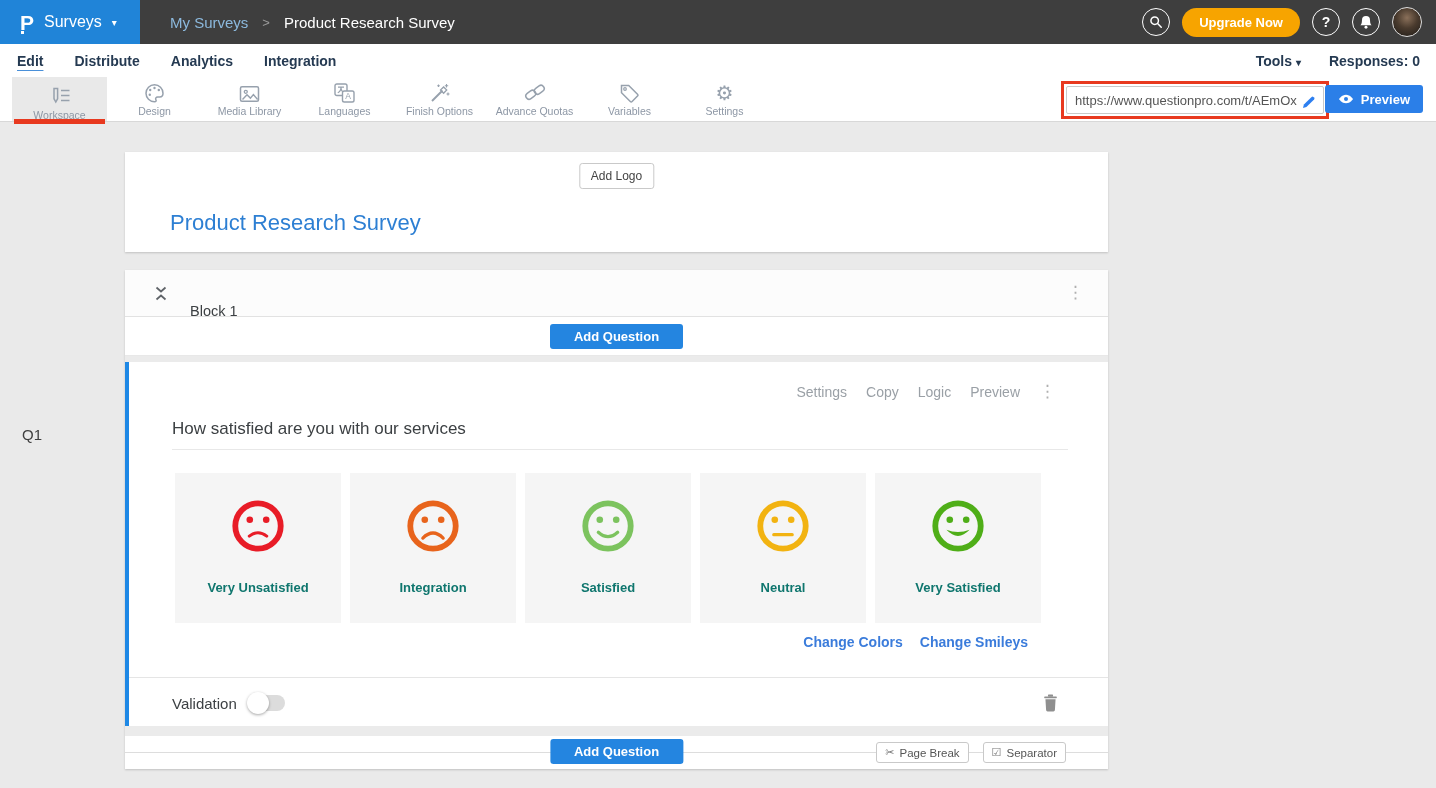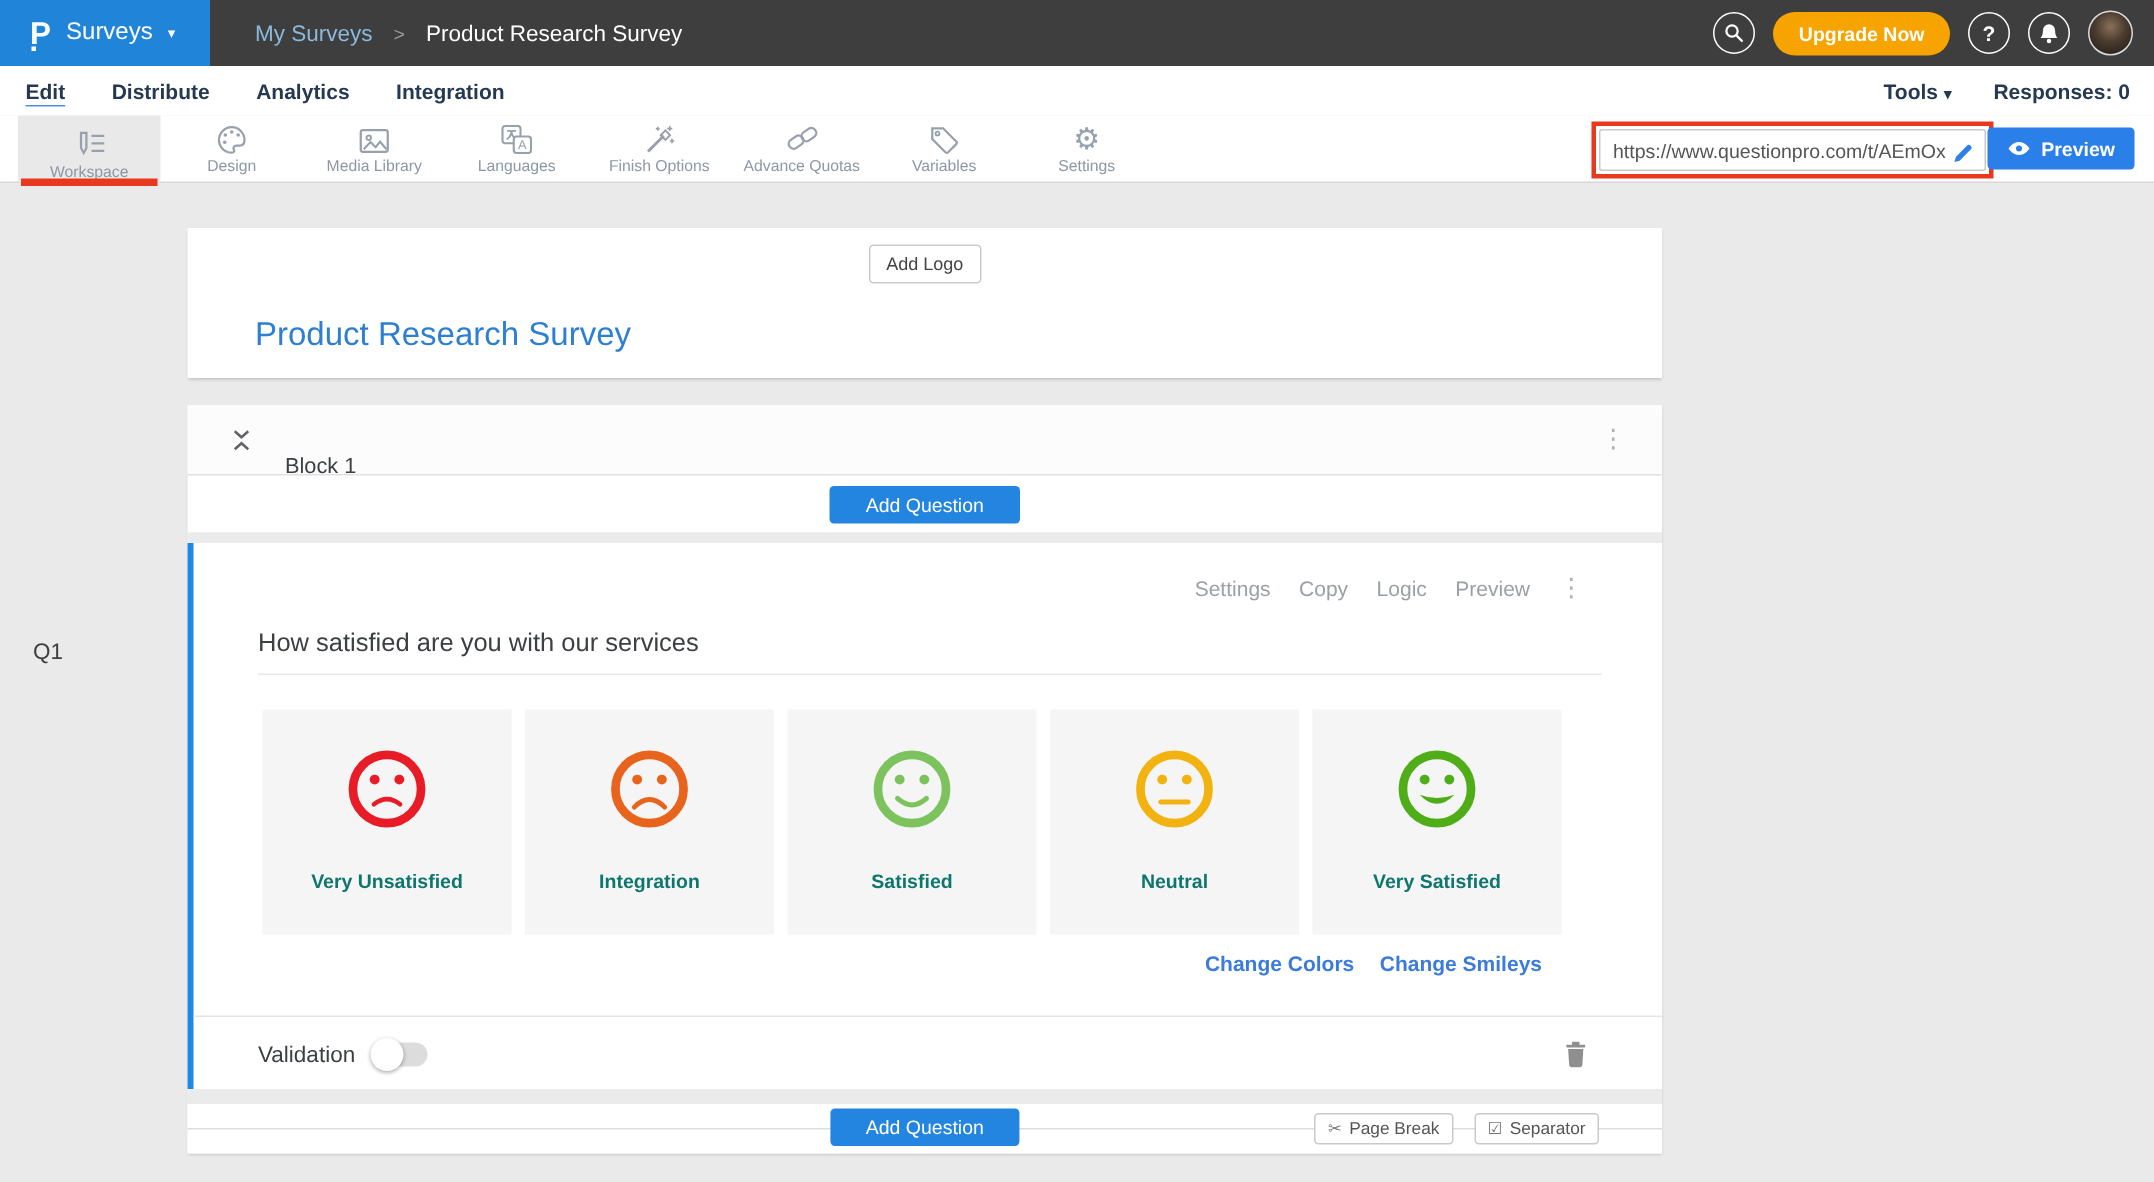--- a/index.html
+++ b/index.html
@@ -52,21 +52,21 @@
   .survey-header { height:100px; position:relative; margin-bottom:18px; }
   .add-logo-btn { position:absolute; left:50%; transform:translateX(-50%); top:11px; background:#fff; border:1px solid #c9c9c9; border-radius:3px; padding:5px 11px; font-size:12px; color:#444; cursor:pointer; }
   .survey-title { position:absolute; left:45px; top:58px; font-size:22px; color:#2d7fd3; cursor:text; }
 
   .block-card { box-shadow:0 1px 2px rgba(0,0,0,.18); }
   .block-header { height:47px; background:#fcfcfc; border-bottom:1px solid #e2e2e2; display:flex; align-items:center; padding:0 24px 0 30px; }
   .collapse-ic { margin-right:23px; cursor:pointer; display:flex; }
   .block-title { font-size:14.5px; color:#3c4043;margin-top:36px; }
   .dots { margin-left:auto; color:#b0b0b0; font-size:17px; line-height:14px; cursor:pointer; letter-spacing:0; }
   .addq-row { height:39px; display:flex; align-items:center; justify-content:center; border-bottom:1px solid #e8e8e8; }
-  .addq-btn { background:#2485e0; color:#fff; border:none; border-radius:3px; font-size:13px; font-weight:normal; padding:5px 24px; cursor:pointer; }
+  .addq-btn { background:#2485e0; color:#fff; border:none; border-radius:3px; font-size:13px; font-weight:bold; padding:5px 24px; cursor:pointer; }
   .gray-gap { height:6px; background:#ebebeb; }
   .gray-gap2 { height:10px; background:#ebebeb; }
 
   .question { border-left:4px solid #1e88e5; background:#fff; }
   .q-actions { display:flex; justify-content:flex-end; align-items:center; gap:19px; padding:22px 52px 0 0; height:38px; }
   .q-action { font-size:14px; color:#9aa0a6; cursor:pointer; }
   .q-actions .dots { margin-left:0; }
   .q-title { margin:19px 40px 0 43px; font-size:17px; color:#3c4043; padding-bottom:10px; border-bottom:1px solid #e8e8e8; cursor:text; }
   .smiley-row { display:flex; gap:9px; margin:23px 0 0 46px; }
   .smiley-box { width:166px; height:150px; background:#f5f5f5; display:flex; flex-direction:column; align-items:center; padding-top:24px; cursor:pointer; }

